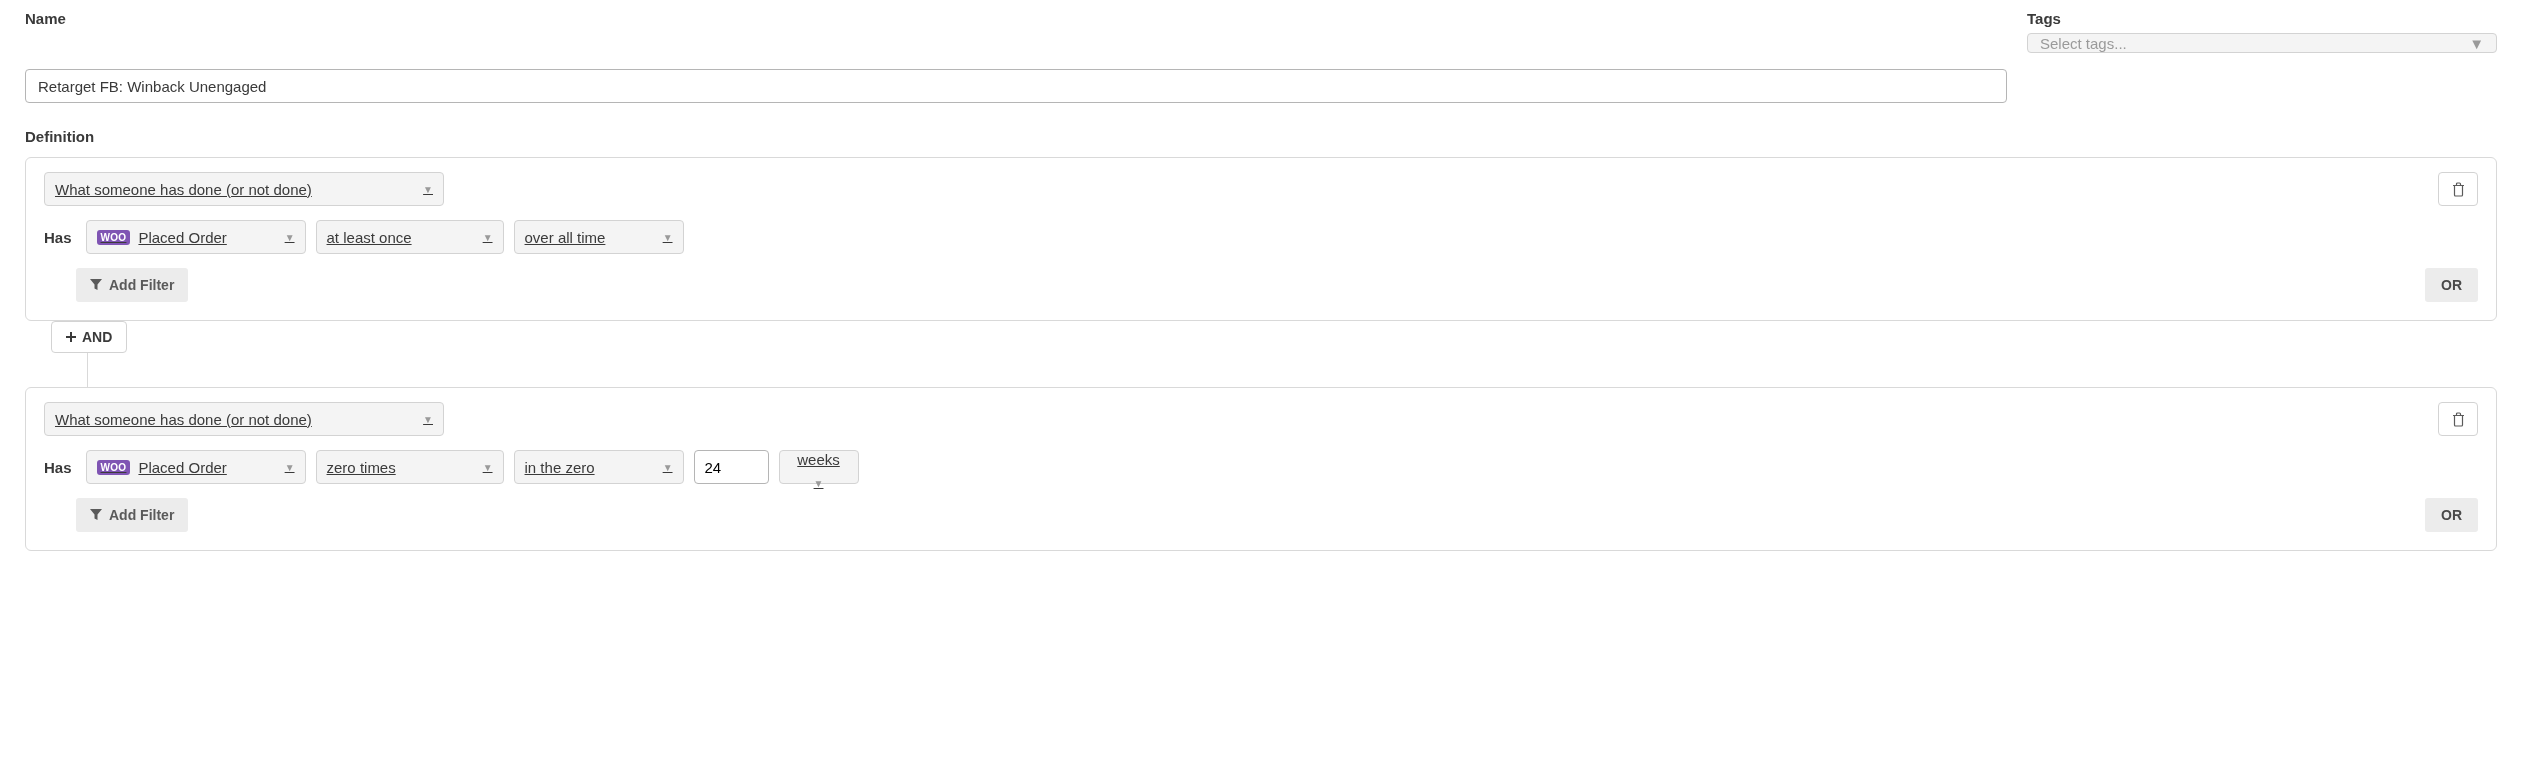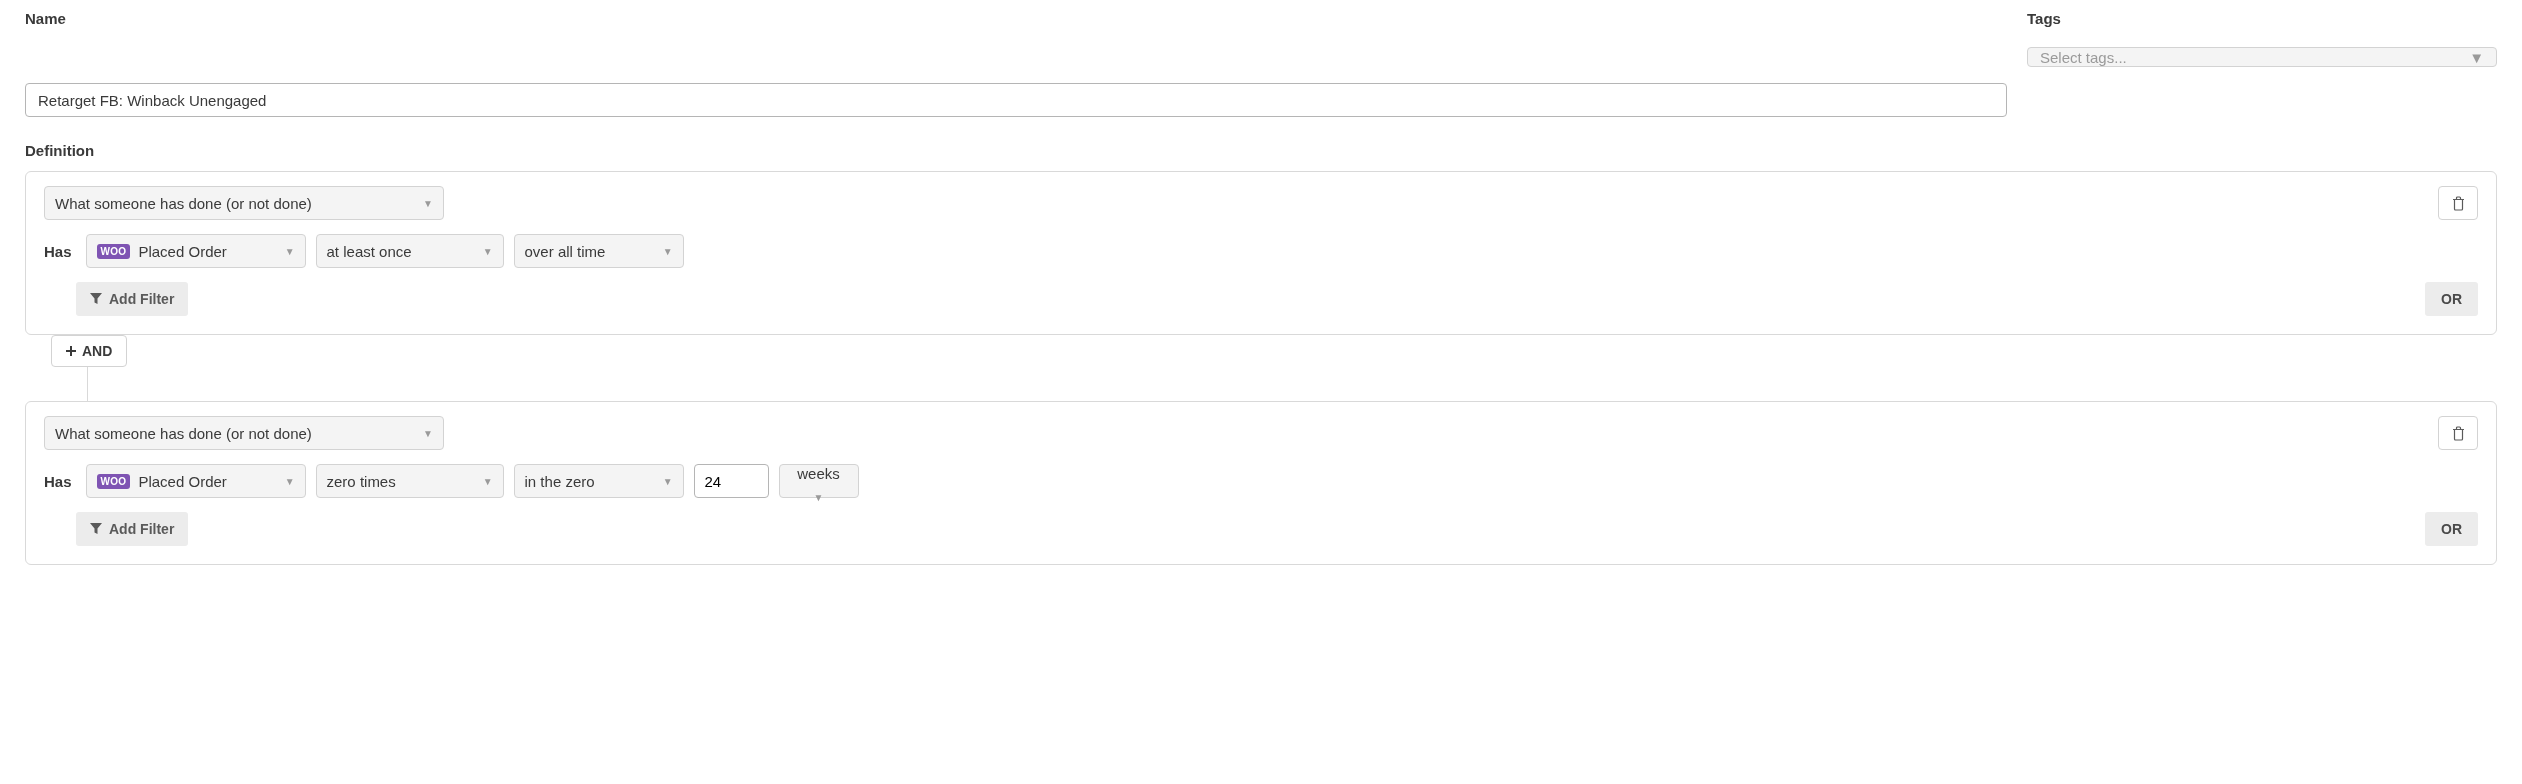--- a/index.html
+++ b/index.html
@@ -26,21 +26,21 @@
   .field-name {
     flex: 1;
   }
   .field-tags {
     width: 470px;
   }
   .field-label {
     font-weight: 600;
     font-size: 15px;
     color: #3a3a3a;
-    margin-bottom: 20px;
+    margin-bottom: 6px;
   }
   .text-input {
     width: 100%;
     height: 34px;
     border: 1px solid #b5b5b5;
     border-radius: 4px;
     padding: 16px 12px;
     font-size: 15px;
     color: #3a3a3a;
     background: #fff;
@@ -83,20 +83,21 @@
     border-radius: 4px;
     height: 34px;
     display: inline-flex;
     align-items: center;
     justify-content: space-between;
     padding: 0 10px;
     font-size: 15px;
     color: #3a3a3a;
     cursor: pointer;
     gap: 10px;
+    text-decoration: underline;
   }
   .dropdown .caret {
     color: #9a9a9a;
     font-size: 10px;
   }
   .dd-action {
     width: 400px;
   }
   .trash-btn {
     width: 40px;

